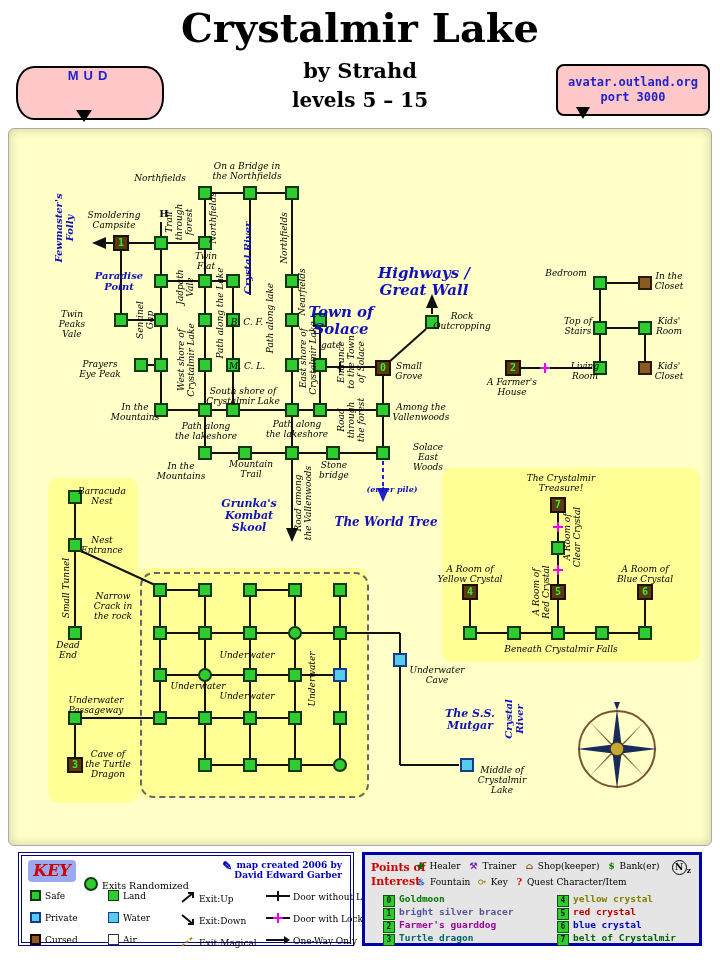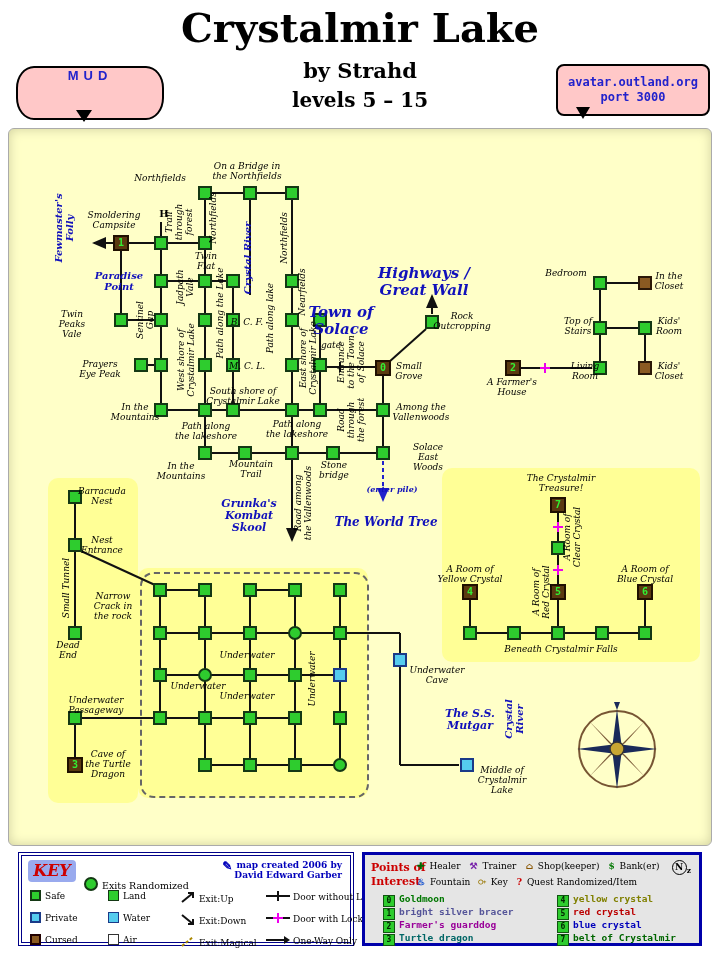--- a/index.html
+++ b/index.html
@@ -509,21 +509,21 @@
             <line x1="0" y1="6" x2="18" y2="6" class="ik"></line>
             <polygon points="18,2 24,6 18,10" fill="#111"></polygon>
           </svg></span><span>One-Way Only</span></div>
     </div>
 </div>
 
 <div class="poipanel">
   <div class="poi-title">Points of
 Interest</div>
   <div class="poirow" id="poiRow1" style="top:6px;"><span class="item"><span class="ig" style="color: rgb(0, 102, 0);">✚</span><span> Healer</span></span><span class="item"><span class="ig" style="color: rgb(119, 34, 170);">⚒</span><span> Trainer</span></span><span class="item"><span class="ig" style="color: rgb(136, 85, 0);">⌂</span><span> Shop(keeper)</span></span><span class="item"><span class="ig" style="color: rgb(0, 119, 0);">$</span><span> Bank(er)</span></span></div>
-  <div class="poirow" id="poiRow2" style="top:22px;"><span class="item"><span class="ig" style="color: rgb(0, 68, 204);">♨</span><span> Fountain</span></span><span class="item"><span class="ig rotkey" style="color: rgb(153, 119, 0);">♀</span><span> Key</span></span><span class="item"><span class="ig" style="color: rgb(204, 0, 0);">?</span><span> Quest Randomized/Item</span></span></div>
+  <div class="poirow" id="poiRow2" style="top:22px;"><span class="item"><span class="ig" style="color: rgb(0, 68, 204);">♨</span><span> Fountain</span></span><span class="item"><span class="ig rotkey" style="color: rgb(153, 119, 0);">♀</span><span> Key</span></span><span class="item"><span class="ig" style="color: rgb(204, 0, 0);">?</span><span> Quest Character/Item</span></span></div>
   <div class="north">
     <span class="circ">N</span><sub>z</sub>
   </div>
   <div id="poiItems">
       <div class="poiitem" style="left: 6px; top: 38px;"><span class="num-sq">0</span><span style="color: rgb(0, 119, 0);">Goldmoon</span></div>
       <div class="poiitem" style="left: 6px; top: 51px;"><span class="num-sq">1</span><span style="color: rgb(85, 85, 153);">bright silver bracer</span></div>
       <div class="poiitem" style="left: 6px; top: 64px;"><span class="num-sq">2</span><span style="color: rgb(153, 0, 153);">Farmer's guarddog</span></div>
       <div class="poiitem" style="left: 6px; top: 77px;"><span class="num-sq">3</span><span style="color: rgb(0, 102, 102);">Turtle dragon</span></div>
       <div class="poiitem" style="left: 180px; top: 38px;"><span class="num-sq">4</span><span style="color: rgb(128, 128, 0);">yellow crystal</span></div>
       <div class="poiitem" style="left: 180px; top: 51px;"><span class="num-sq">5</span><span style="color: rgb(187, 0, 0);">red crystal</span></div>

